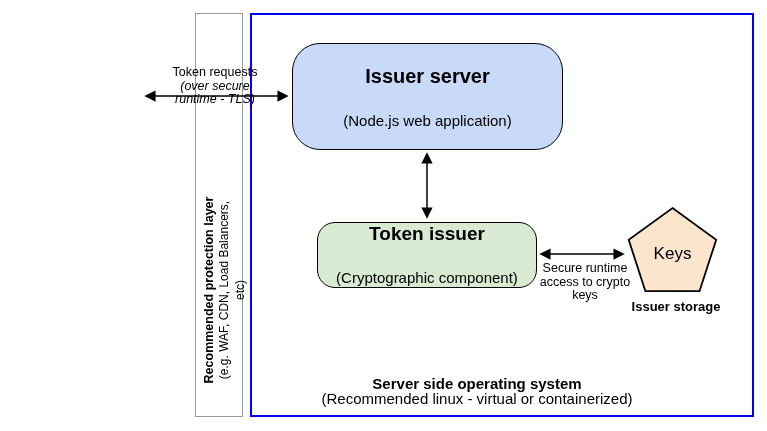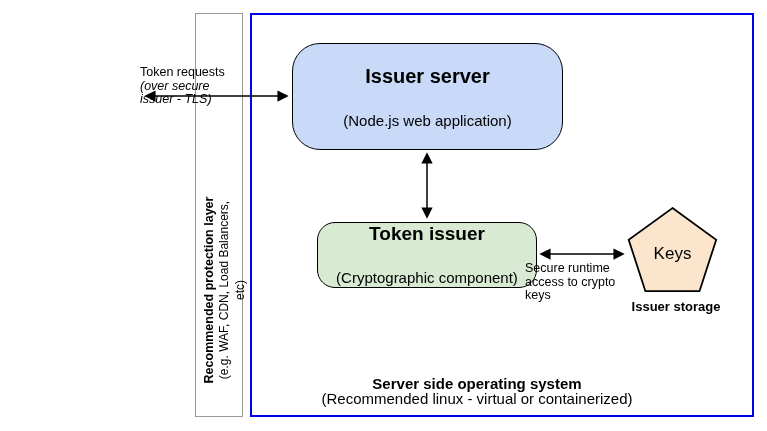--- a/index.html
+++ b/index.html
@@ -44,21 +44,21 @@
   .token .s{font-size:15px;}
   .keys-label{
     position:absolute;left:632px;top:244px;width:81px;text-align:center;
     font-size:17px;
   }
   .caption{
     position:absolute;left:596px;top:299px;width:160px;text-align:center;
     font-size:13px;font-weight:bold;
   }
   
-  .albl{position:absolute;font-size:12.5px;line-height:13.5px;}
+  .albl{position:absolute;text-align:center;font-size:12.5px;line-height:13.5px;}
   .albl .it{font-style:italic;}
   .lbl-tokreq{left:140px;top:66px;width:150px;}
   .lbl-oslvl{left:406px;top:170px;width:140px;}
   .lbl-runtime{left:525px;top:262px;width:120px;}
   
   .osbox-label{
     position:absolute;left:277px;top:377px;width:400px;text-align:center;
     font-size:15px;line-height:14.5px;
   }
   .osbox-label .t{font-weight:bold;}
@@ -102,21 +102,21 @@
     <div class="t">Token issuer</div>
     <div class="s">(Cryptographic component)</div>
   </div>
 
   <div class="keys-label">Keys</div>
   <div class="caption">Issuer storage</div>
 
   <div class="albl lbl-tokreq">
     <div>Token requests</div>
     <div class="it">(over secure</div>
-    <div class="it">issuer - TLS)</div>
+    <div class="it">runtime - TLS)</div>
   </div>
 
 
   <div class="albl lbl-runtime">
     <div>Secure runtime</div>
     <div>access to crypto</div>
     <div>keys</div>
   </div>
 
   <div class="osbox-label">

